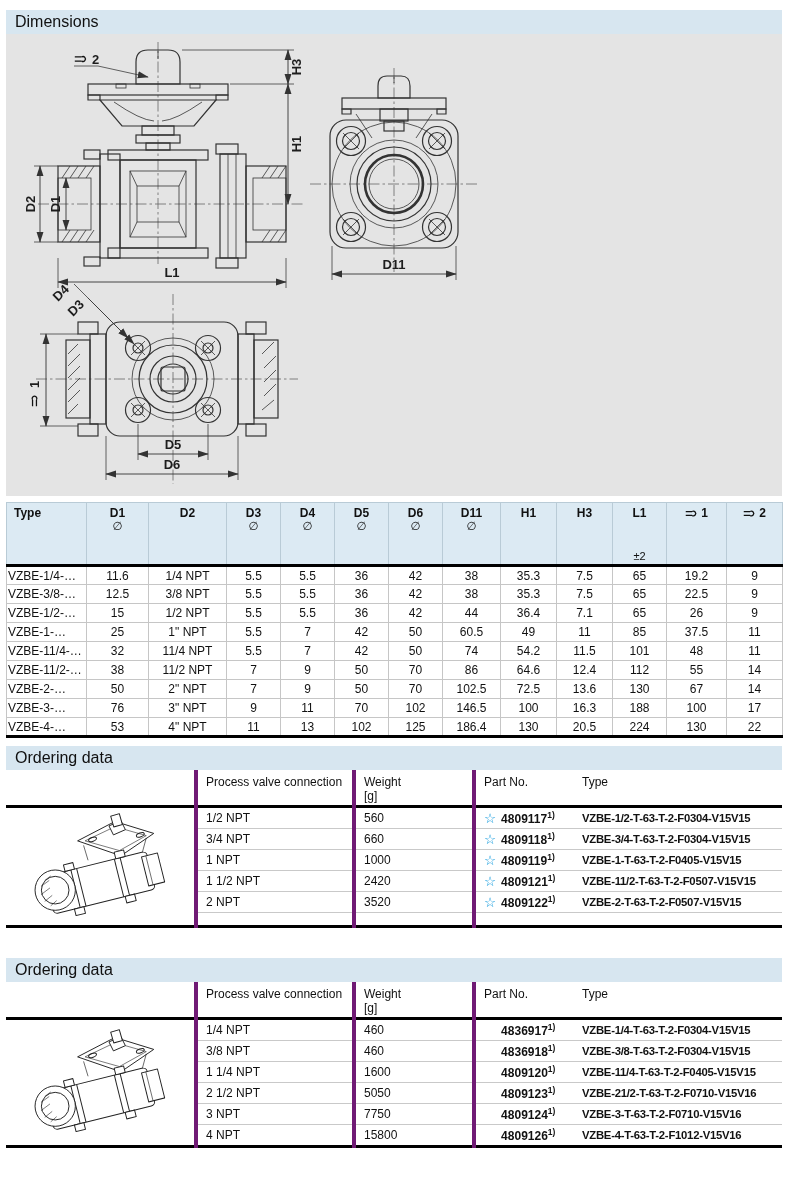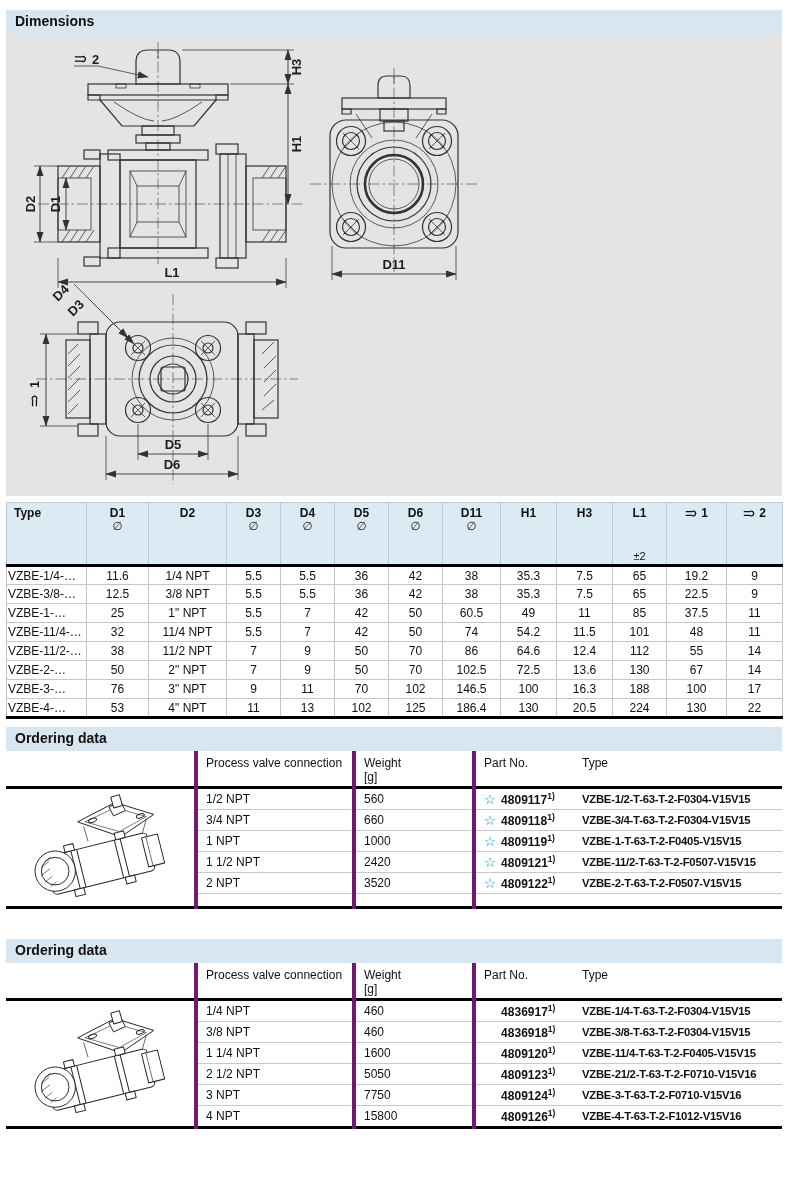--- a/index.html
+++ b/index.html
@@ -3,21 +3,21 @@
 <meta charset="utf-8">
 <style>
   * { box-sizing: border-box; }
   html,body { margin:0; padding:0; }
   body {
     width:790px; height:1200px; background:#fff; overflow:hidden;
     font-family:"Liberation Sans", sans-serif; color:#111; position:relative;
   }
   .section { margin:0 8px 0 6px; width:776px; }
   .bar {
-    background:#d7e6f0; font-weight:700; font-size:14px;
+    background:#d7e6f0; font-weight:400; font-size:16px;
     padding:4px 9px 5px 9px; color:#101010; line-height:15px;
   }
   #dimensions { margin-top:10px; }
   .draw-area { height:462px; background:#e4e4e4; position:relative; }
   .draw-area svg { display:block; }
 
   
   #dim-table-wrap { margin-top:6px; }
   #dim-table { border-collapse:collapse; width:776px; table-layout:fixed; font-size:12px; }
   #dim-table th {
@@ -432,20 +432,35 @@
           <td class="c-num">36</td>
           <td class="c-num">42</td>
           <td class="c-num">38</td>
           <td class="c-num">35.3</td>
           <td class="c-num">7.5</td>
           <td class="c-num">65</td>
           <td class="c-num">22.5</td>
           <td class="c-num">9</td>
         </tr>
         <tr>
+          <td class="c-type">VZBE-1/2-…</td>
+          <td class="c-num">15</td>
+          <td class="c-num">1/2 NPT</td>
+          <td class="c-num">5.5</td>
+          <td class="c-num">5.5</td>
+          <td class="c-num">36</td>
+          <td class="c-num">42</td>
+          <td class="c-num">44</td>
+          <td class="c-num">36.4</td>
+          <td class="c-num">7.1</td>
+          <td class="c-num">65</td>
+          <td class="c-num">26</td>
+          <td class="c-num">9</td>
+        </tr>
+        <tr>
           <td class="c-type">VZBE-1-…</td>
           <td class="c-num">25</td>
           <td class="c-num">1" NPT</td>
           <td class="c-num">5.5</td>
           <td class="c-num">7</td>
           <td class="c-num">42</td>
           <td class="c-num">50</td>
           <td class="c-num">60.5</td>
           <td class="c-num">49</td>
           <td class="c-num">11</td>

